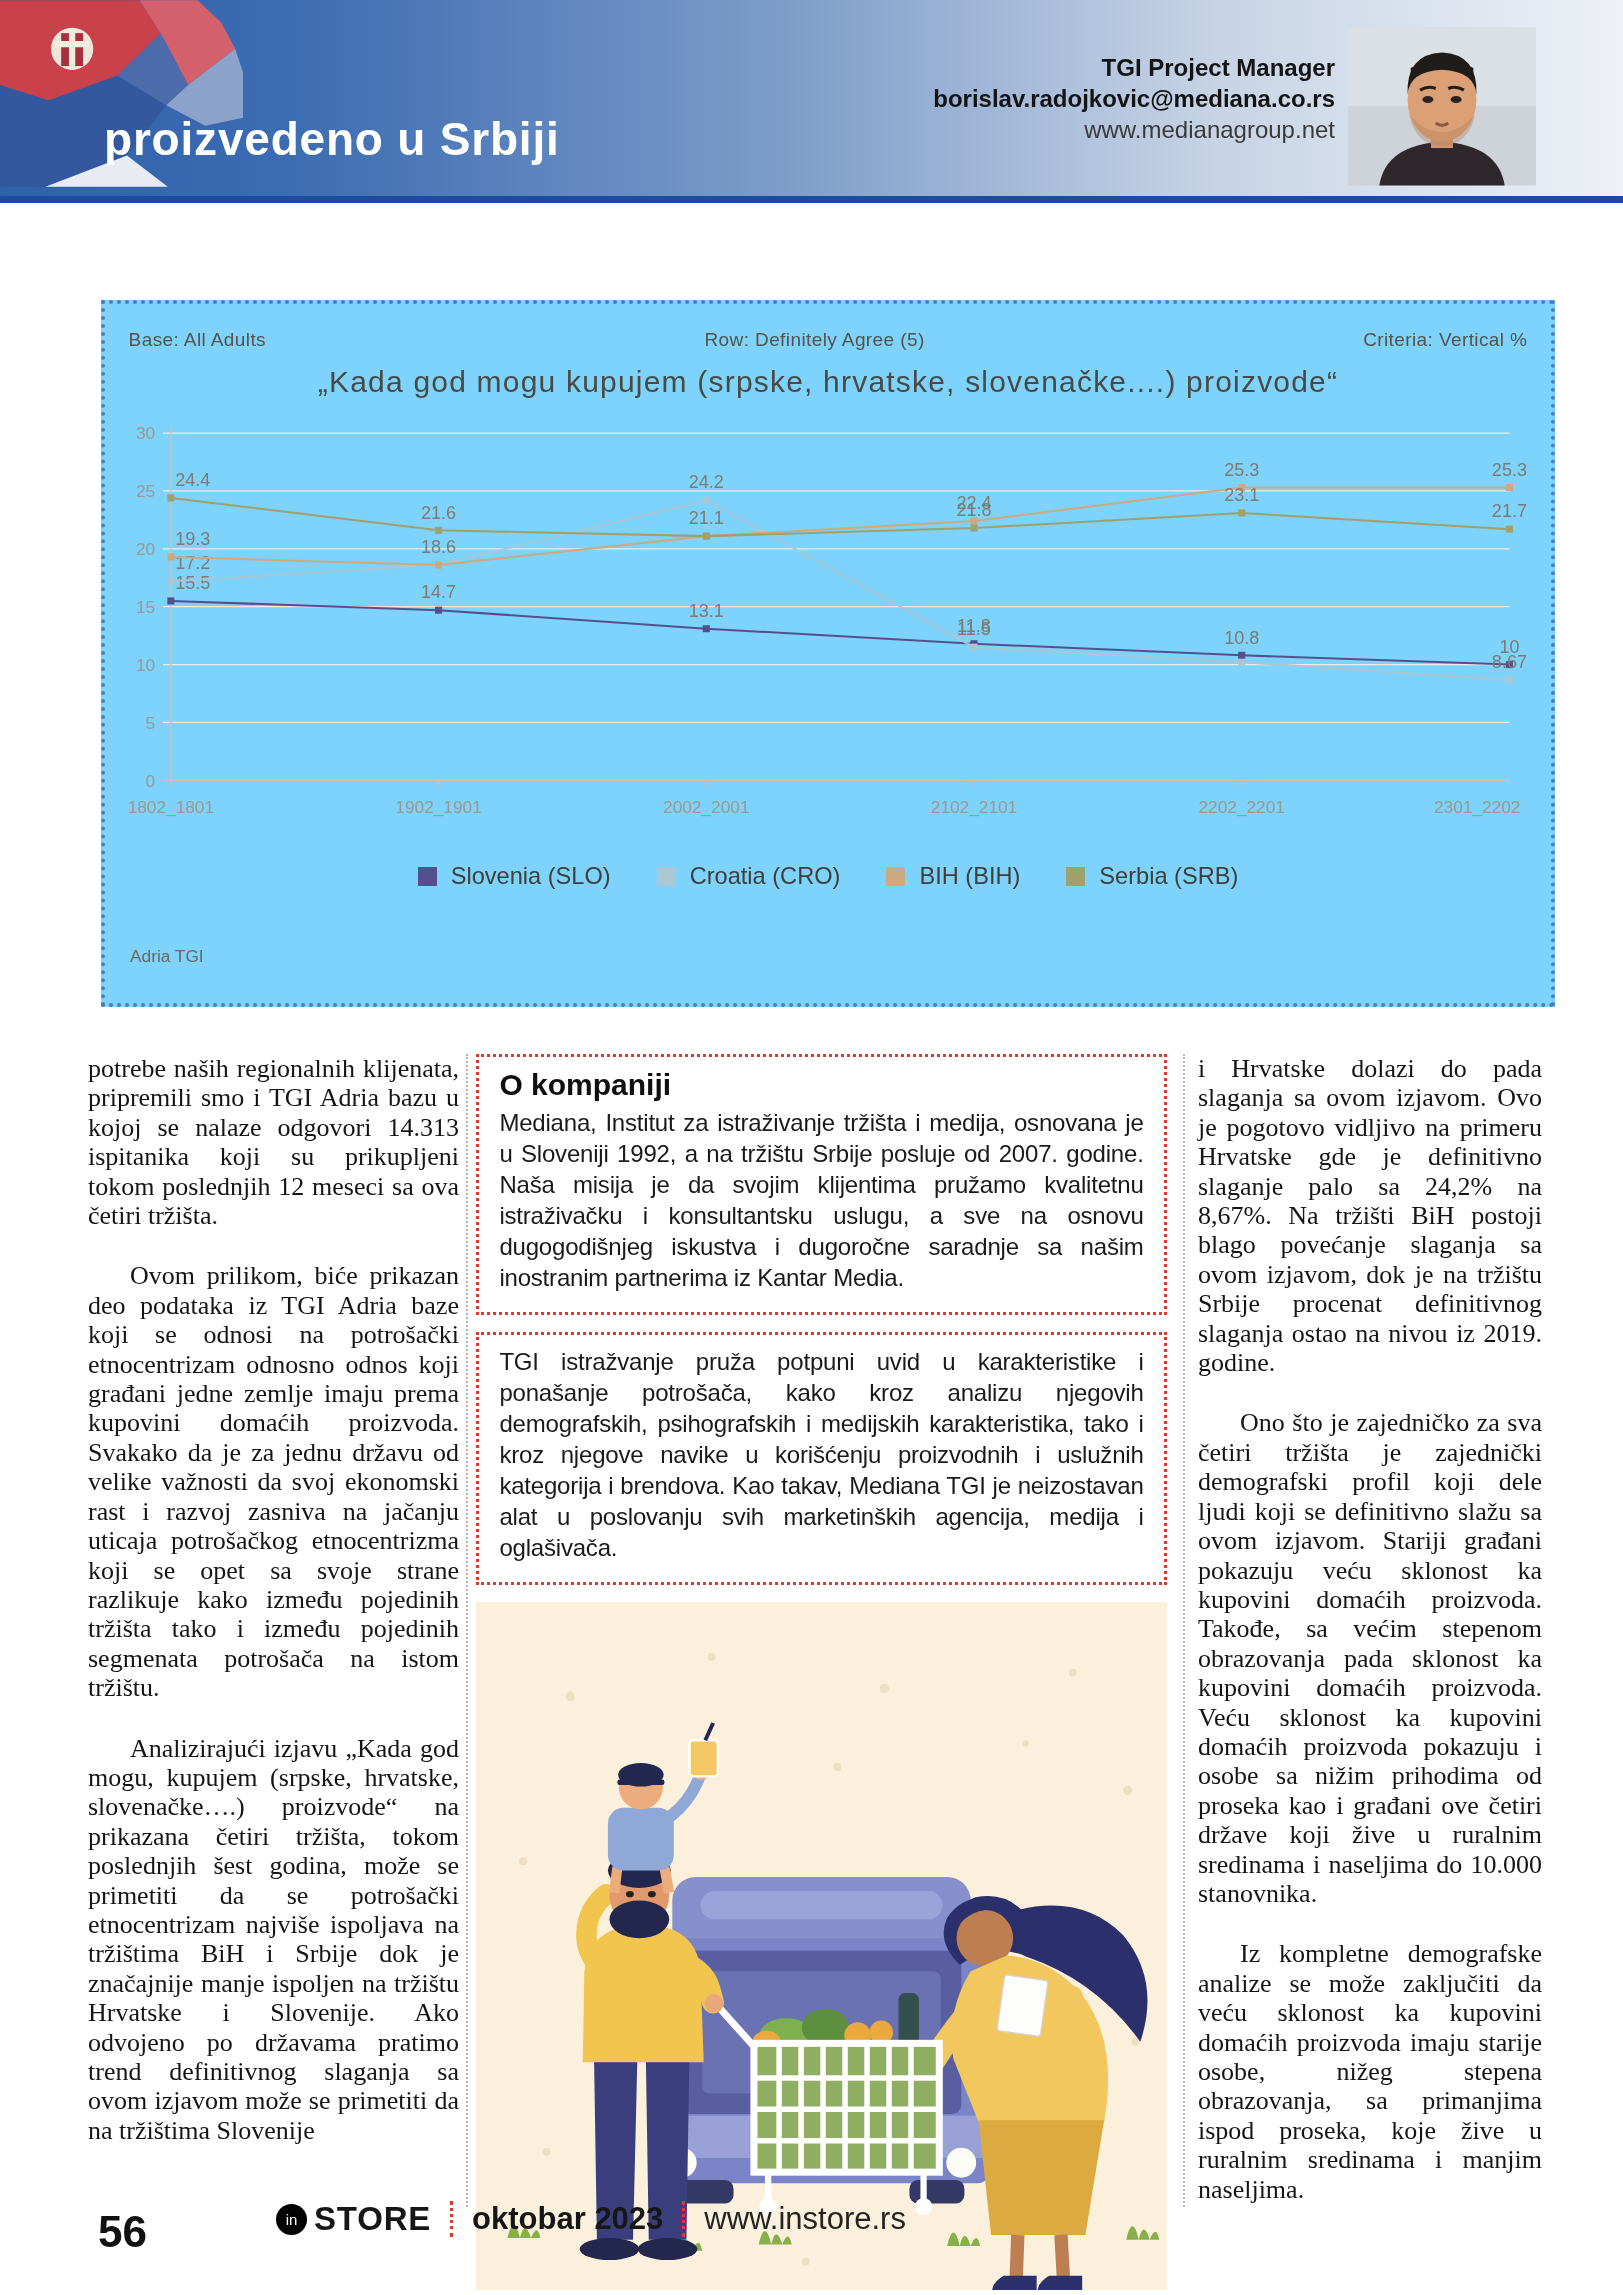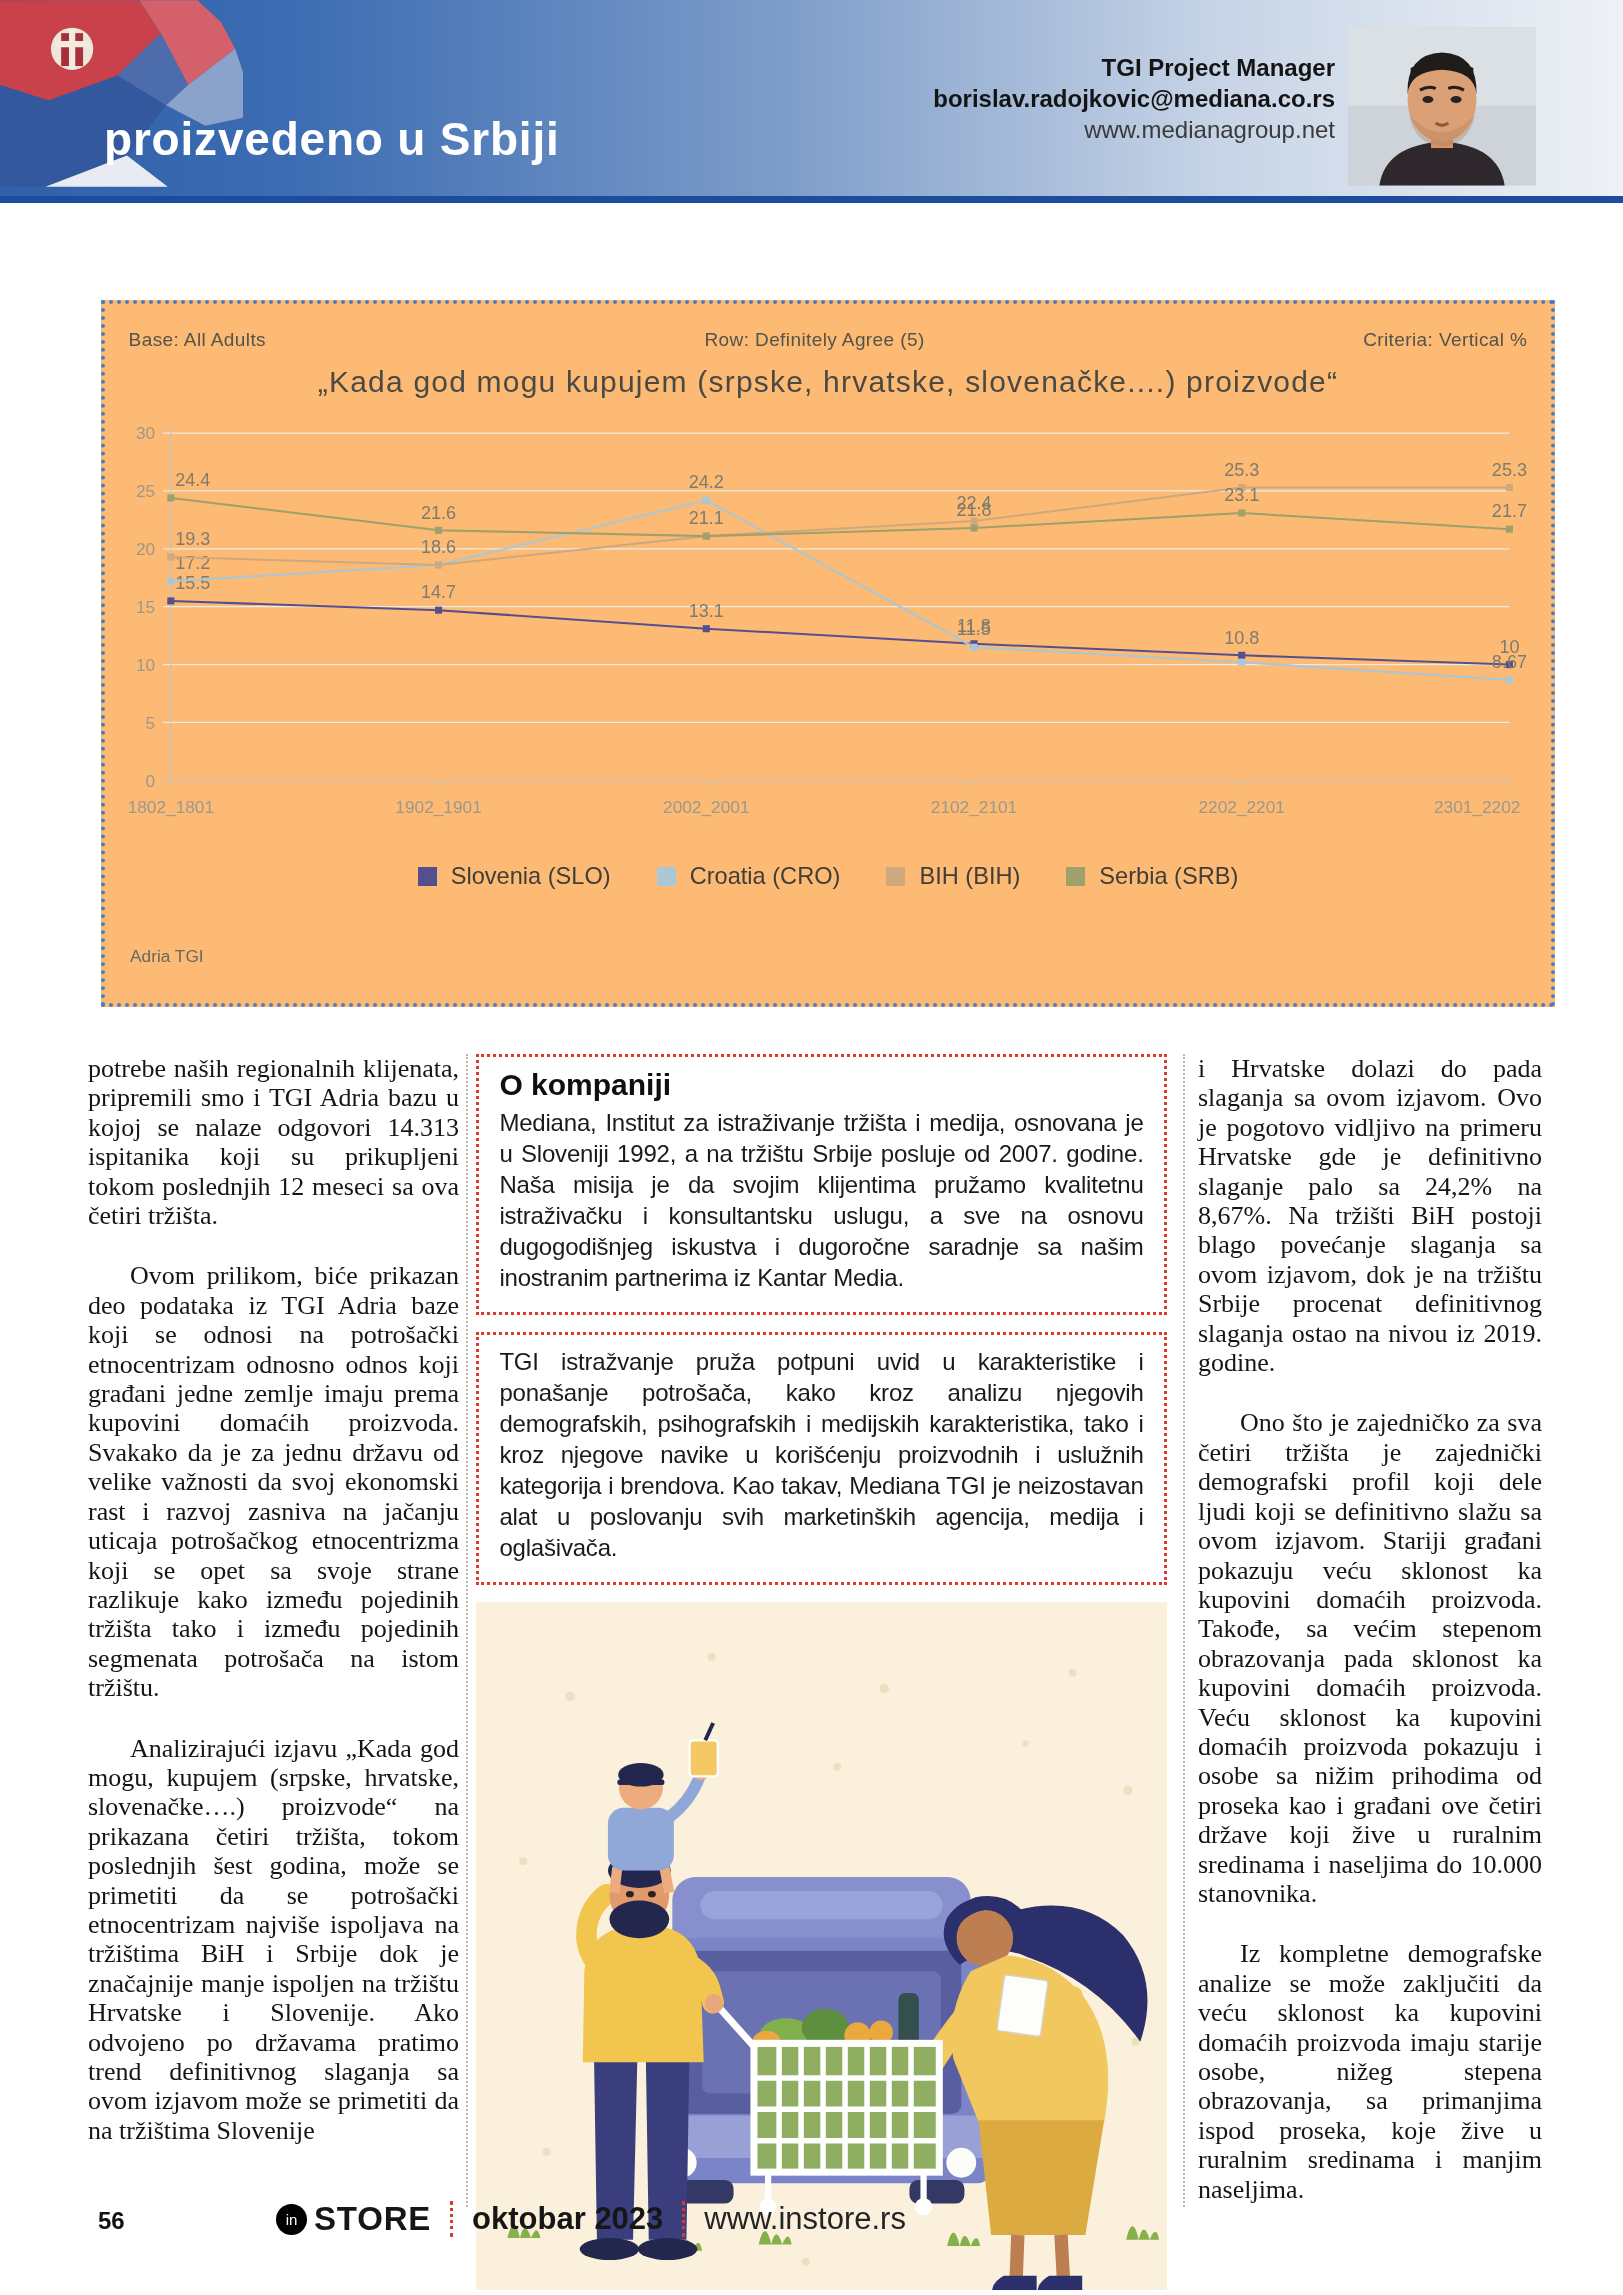--- a/index.html
+++ b/index.html
@@ -14,21 +14,21 @@
              font-weight:bold;font-size:46px;letter-spacing:0.8px;color:#ffffff;white-space:nowrap;}
   .author-block{position:absolute;left:825px;top:52px;width:510px;text-align:right;
                 font-family:"Liberation Sans",sans-serif;font-weight:bold;font-size:24px;
                 line-height:31px;color:#141414;}
   .author-site{font-weight:normal;color:#3a3a3a;}
   .author-photo{position:absolute;left:1348px;top:27px;width:188px;height:159px;}
   .hdr-rule{position:absolute;left:0;top:196px;width:1623px;height:7px;background:#1c4c9c;}
 
   
   .chart-box{position:absolute;left:101px;top:300px;width:1454px;height:707px;box-sizing:border-box;
-             border:4.7px dotted #4a7dc2;background:#fdba74;}
+             border:4.7px dotted #4a7dc2;background:#7dd3fc;}
   .chart-meta{position:absolute;left:23.6px;right:23.6px;top:25px;display:flex;justify-content:space-between;
               font-family:"Liberation Sans",sans-serif;font-size:19px;letter-spacing:0.4px;color:#55534a;}
   .chart-title{position:absolute;left:0;top:61px;width:100%;text-align:center;
                font-family:"Liberation Sans",sans-serif;font-size:30px;letter-spacing:1.2px;color:#4a4944;}
   #chart-svg{position:absolute;left:14px;top:107px;}
   .ytick,.xtick{font-family:"Liberation Sans",sans-serif;font-size:22px;fill:#9b988c;}
   .vlabel{font-family:"Liberation Sans",sans-serif;font-size:23px;fill:#7e7b6f;}
   .chart-legend{position:absolute;left:0;top:559px;width:100%;display:flex;justify-content:center;
                 align-items:center;gap:46px;font-family:"Liberation Sans",sans-serif;font-size:23.6px;color:#3f3e38;}
   .legend-item{display:inline-flex;align-items:center;gap:14px;}
@@ -49,21 +49,21 @@
   .col-mid{position:absolute;left:476px;top:1054px;width:691px;}
   .redbox{box-sizing:border-box;border:3.9px dotted #e0392b;background:#ffffff;
           padding:11px 20.4px 19px 20.4px;margin-bottom:17.3px;font-family:"Liberation Sans",sans-serif;}
   .redbox h3{margin:0 0 4.7px 0;font-size:30px;font-weight:bold;color:#0f0f0f;}
   .redbox p{margin:0;font-size:24px;line-height:31px;letter-spacing:-0.2px;color:#1a1a1a;text-align:justify;}
   .illustration{margin-top:11px;width:691px;height:688px;}
   .illustration svg{display:block;width:100%;height:100%;}
 
   
   .footer-page{position:absolute;left:98px;top:2207px;font-family:"Liberation Sans",sans-serif;
-               font-weight:bold;font-size:24px;color:#111;}
+               font-weight:bold;font-size:44px;color:#111;}
   .footer-center{position:absolute;left:276px;top:2200px;display:flex;align-items:center;
                  font-family:"Liberation Sans",sans-serif;color:#161616;}
   .logo-circle{width:31px;height:31px;border-radius:50%;background:#000000;color:#fff;display:flex;
                align-items:center;justify-content:center;font-weight:normal;font-size:15px;flex:0 0 auto;}
   .brand{font-weight:900;font-size:33px;letter-spacing:0.8px;margin-left:7px;}
   .fsep{height:36px;width:0;border-left:3.9px dotted #dd382a;margin:0 19px;}
   .fdate{font-weight:bold;font-size:31px;}
   .fsite{font-size:31px;color:#242424;}
 </style>
 </head>

